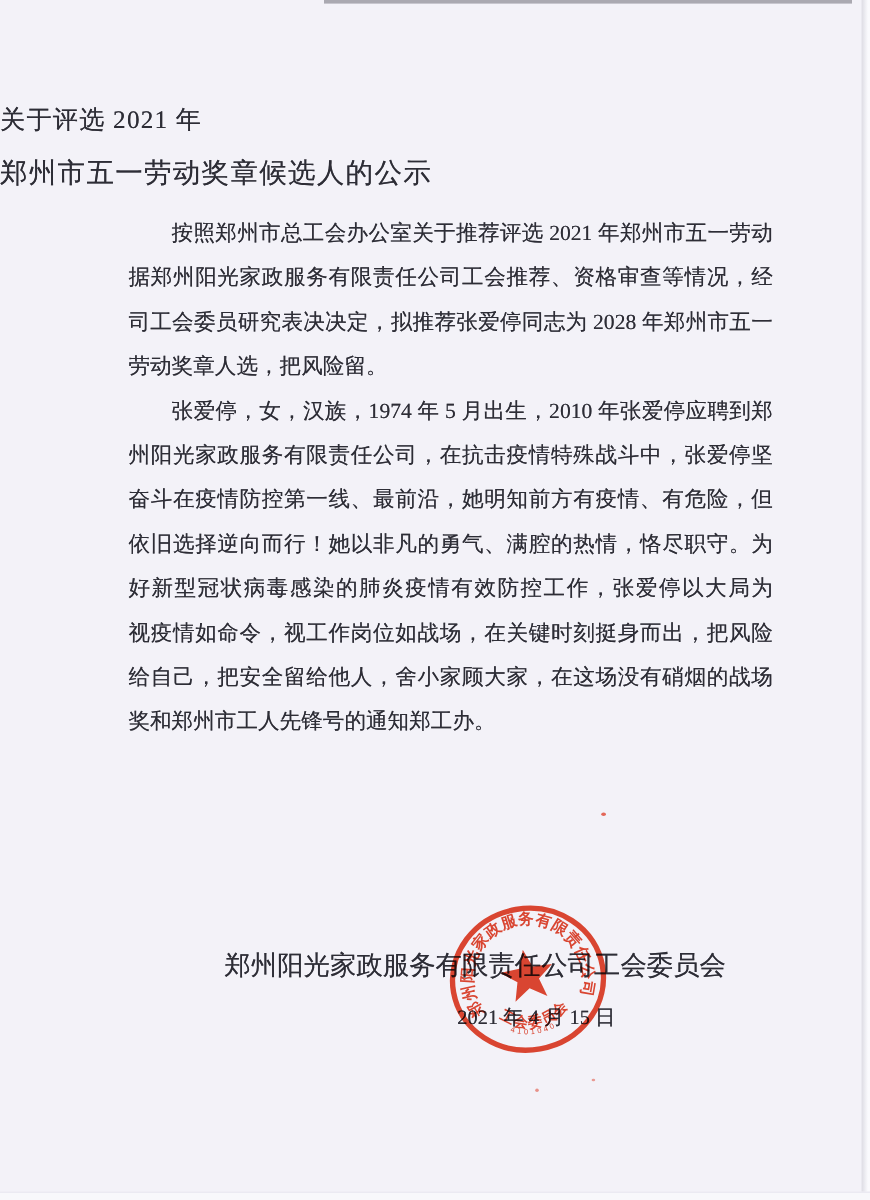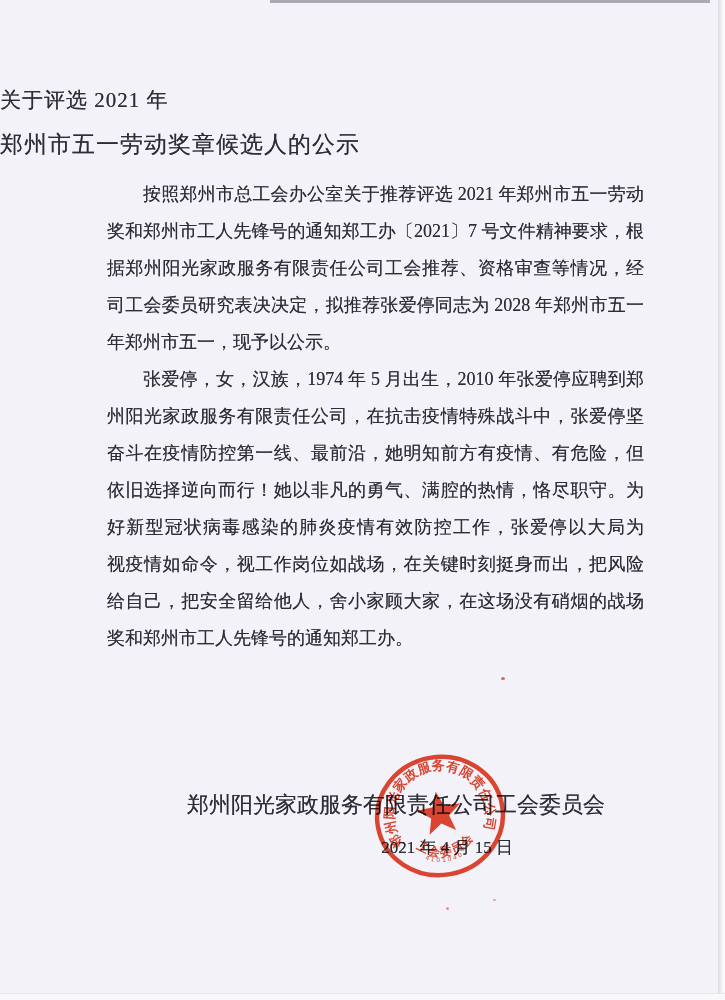--- a/index.html
+++ b/index.html
@@ -80,24 +80,23 @@
   <div class="edge-top"></div>
   <div class="edge-right"></div>
   <div class="edge-bottom"></div>
 
   <div class="doc-title t1">关于评选 2021 年</div>
   <div class="doc-title t2">郑州市五一劳动奖章候选人的公示</div>
 
   <div class="body-block">
     <div>
         <div class="line just indent">按照郑州市总工会办公室关于推荐评选 2021 年郑州市五一劳动</div>
-        <div class="line just">奖和郑州市工人先锋号的通知郑工办〔2021〕7 号文件精神要求，根</div>
         <div class="line just">据郑州阳光家政服务有限责任公司工会推荐、资格审查等情况，经公</div>
         <div class="line just">司工会委员研究表决决定，拟推荐张爱停同志为 2028 年郑州市五一</div>
-        <div class="line">年郑州市五一，现予以公示。</div>
+        <div class="line">劳动奖章人选，把风险留。</div>
       </div>
     <div>
         <div class="line just indent">张爱停，女，汉族，1974 年 5 月出生，2010 年张爱停应聘到郑</div>
         <div class="line just">州阳光家政服务有限责任公司，在抗击疫情特殊战斗中，张爱停坚守</div>
         <div class="line just">奋斗在疫情防控第一线、最前沿，她明知前方有疫情、有危险，但她</div>
         <div class="line just">依旧选择逆向而行！她以非凡的勇气、满腔的热情，恪尽职守。为做</div>
         <div class="line just">好新型冠状病毒感染的肺炎疫情有效防控工作，张爱停以大局为重，</div>
         <div class="line just">视疫情如命令，视工作岗位如战场，在关键时刻挺身而出，把风险留</div>
         <div class="line just">给自己，把安全留给他人，舍小家顾大家，在这场没有硝烟的战场上</div>
         <div class="line">奖和郑州市工人先锋号的通知郑工办。</div>

